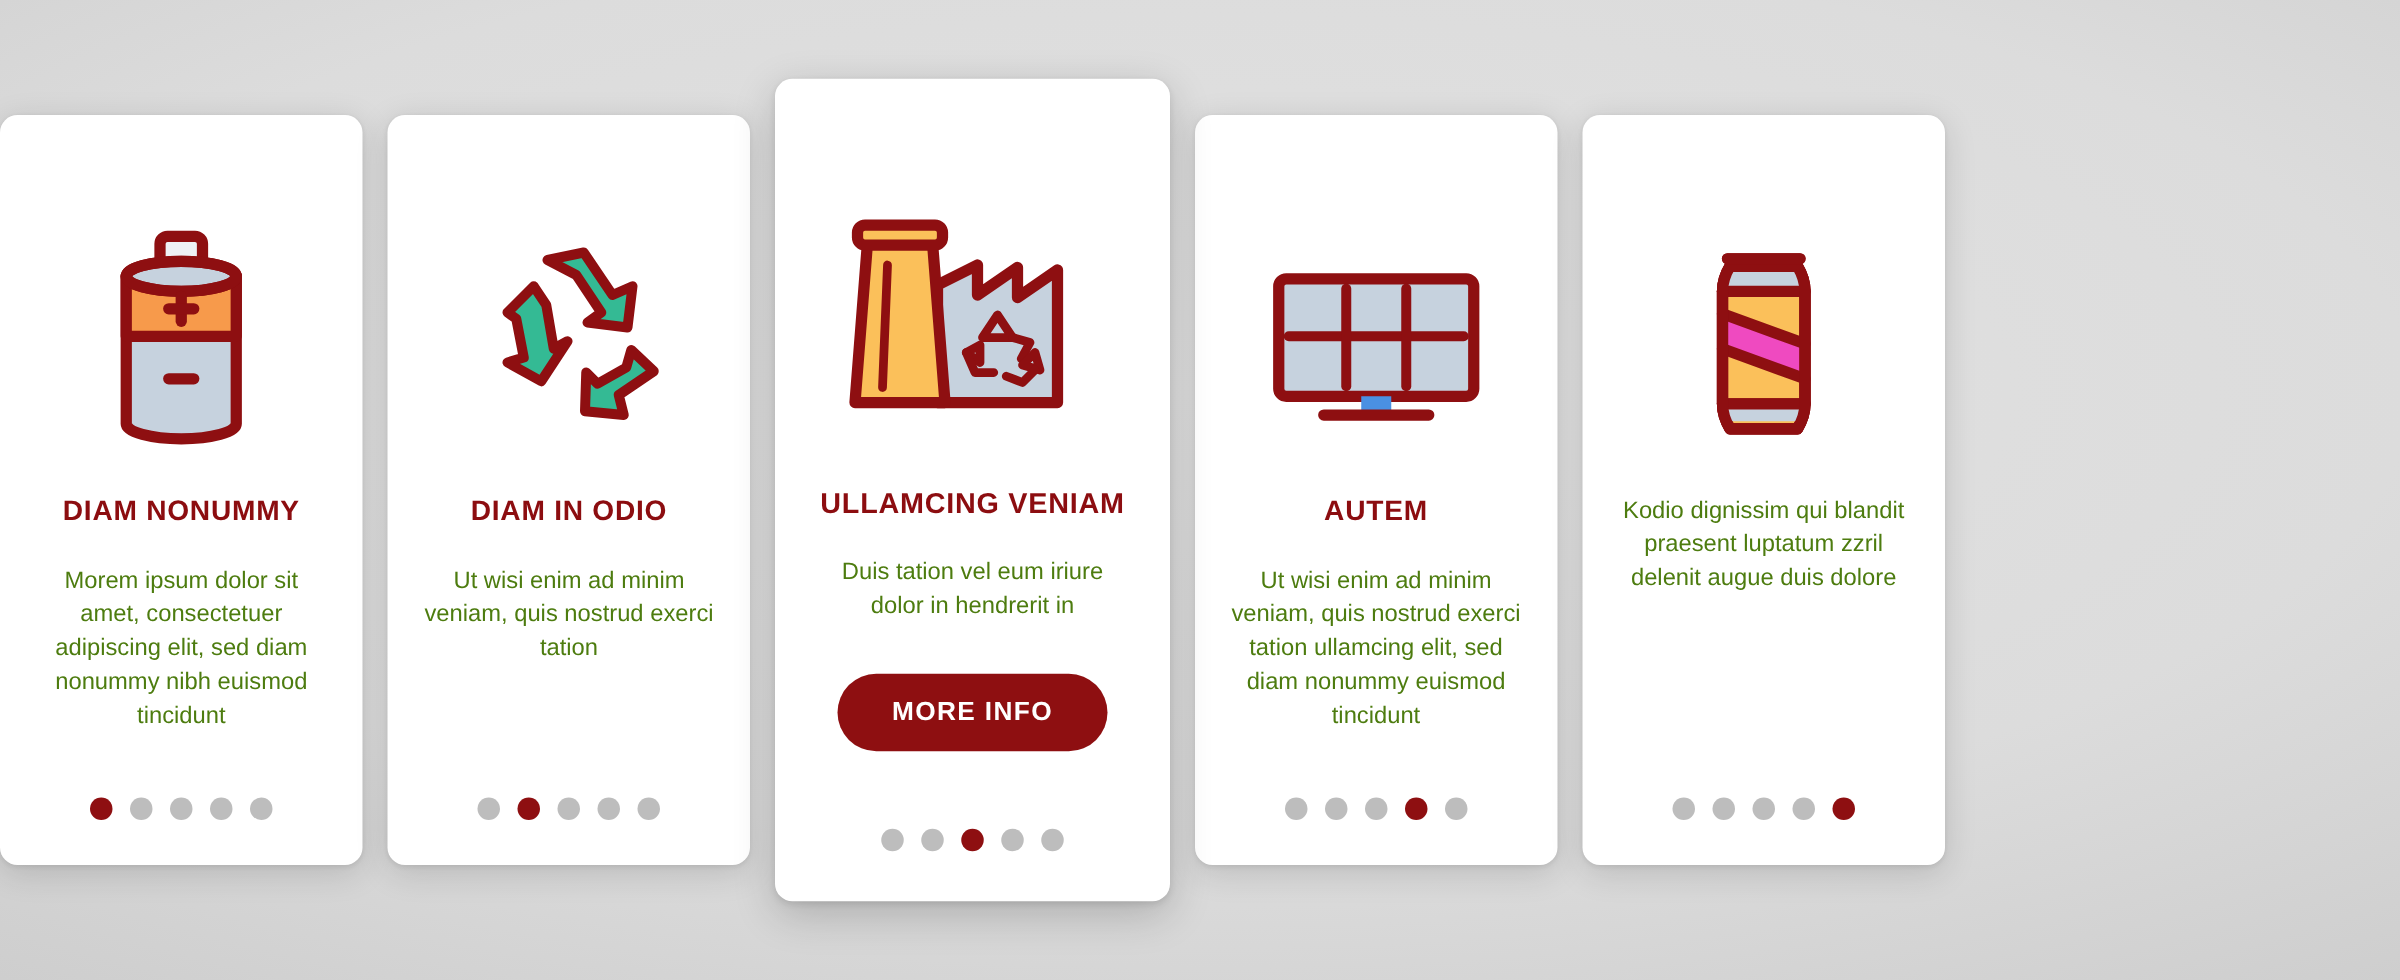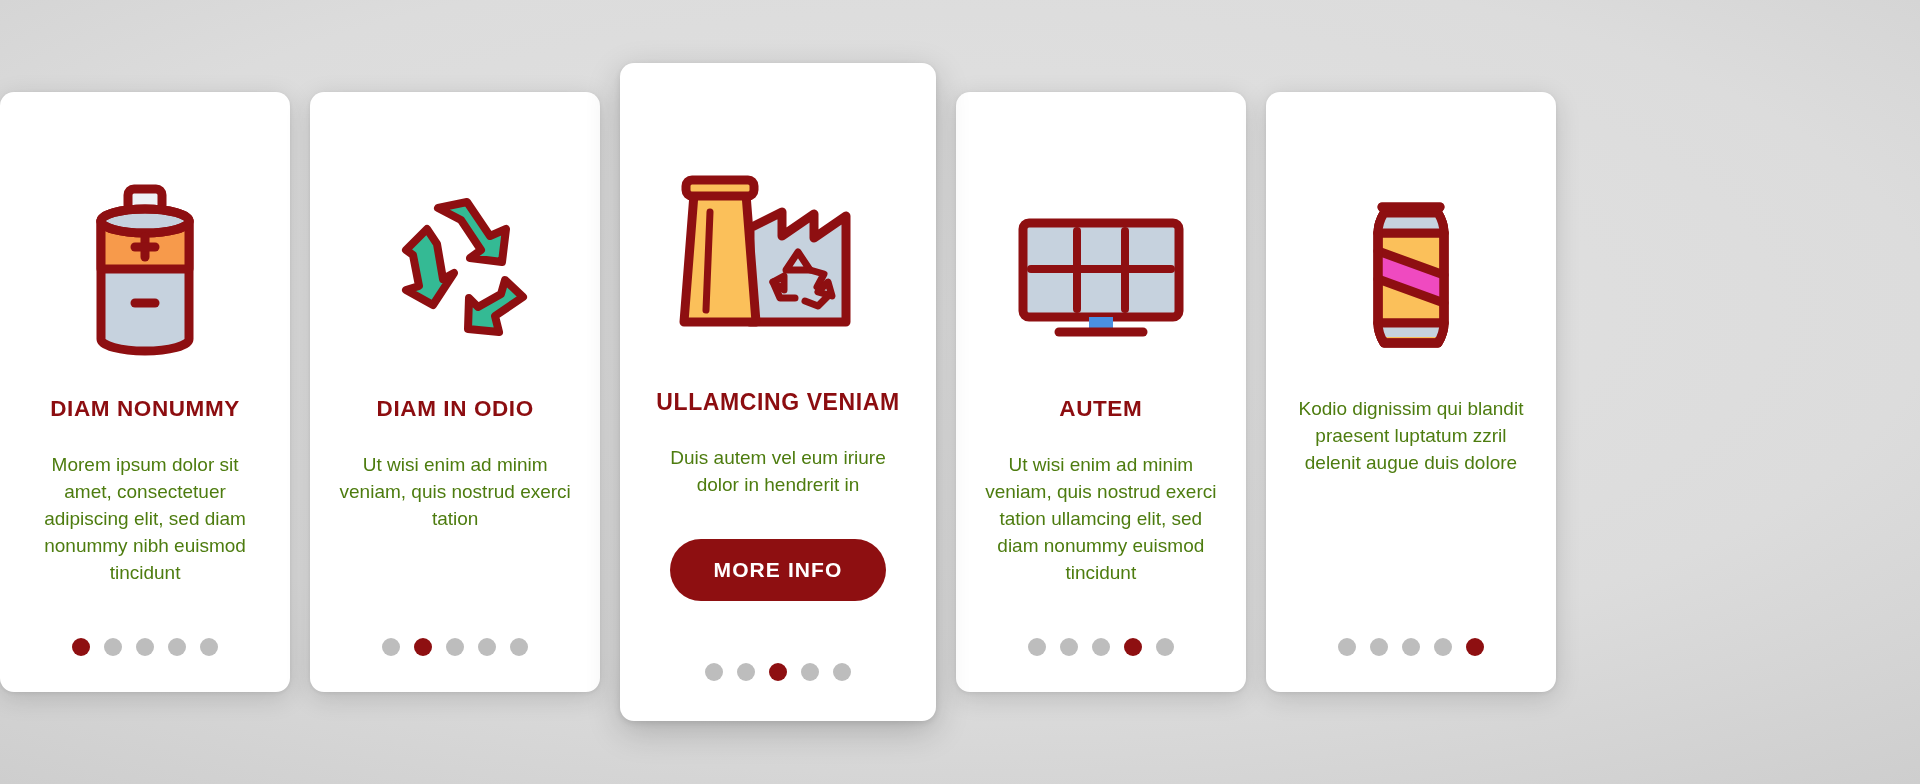--- a/index.html
+++ b/index.html
@@ -198,21 +198,21 @@
             <path d="M126 82 L138 100 L114 100 Z"></path>
             <path d="M138 100 L152 104 L145 117"></path>
             <path d="M101 112 L112 106 L112 120 Z"></path>
             <path d="M101 112 L108 128 L123 128"></path>
             <path d="M156 112 L146 122 L160 126 Z"></path>
             <path d="M156 126 L146 136 L133 131"></path>
           </g>
         </svg>
       </div>
       <div class="card-title">ULLAMCING VENIAM</div>
-      <p class="card-body">Duis autem vel eum iriure dolor in hendrerit in</p>
+      <p class="card-body">Duis tation vel eum iriure dolor in hendrerit in</p>
       <button class="cta">MORE INFO</button>
       <div class="dots">
         <span class="dot"></span>
         <span class="dot"></span>
         <span class="dot active"></span>
         <span class="dot"></span>
         <span class="dot"></span>
       </div>
     </div>
 

